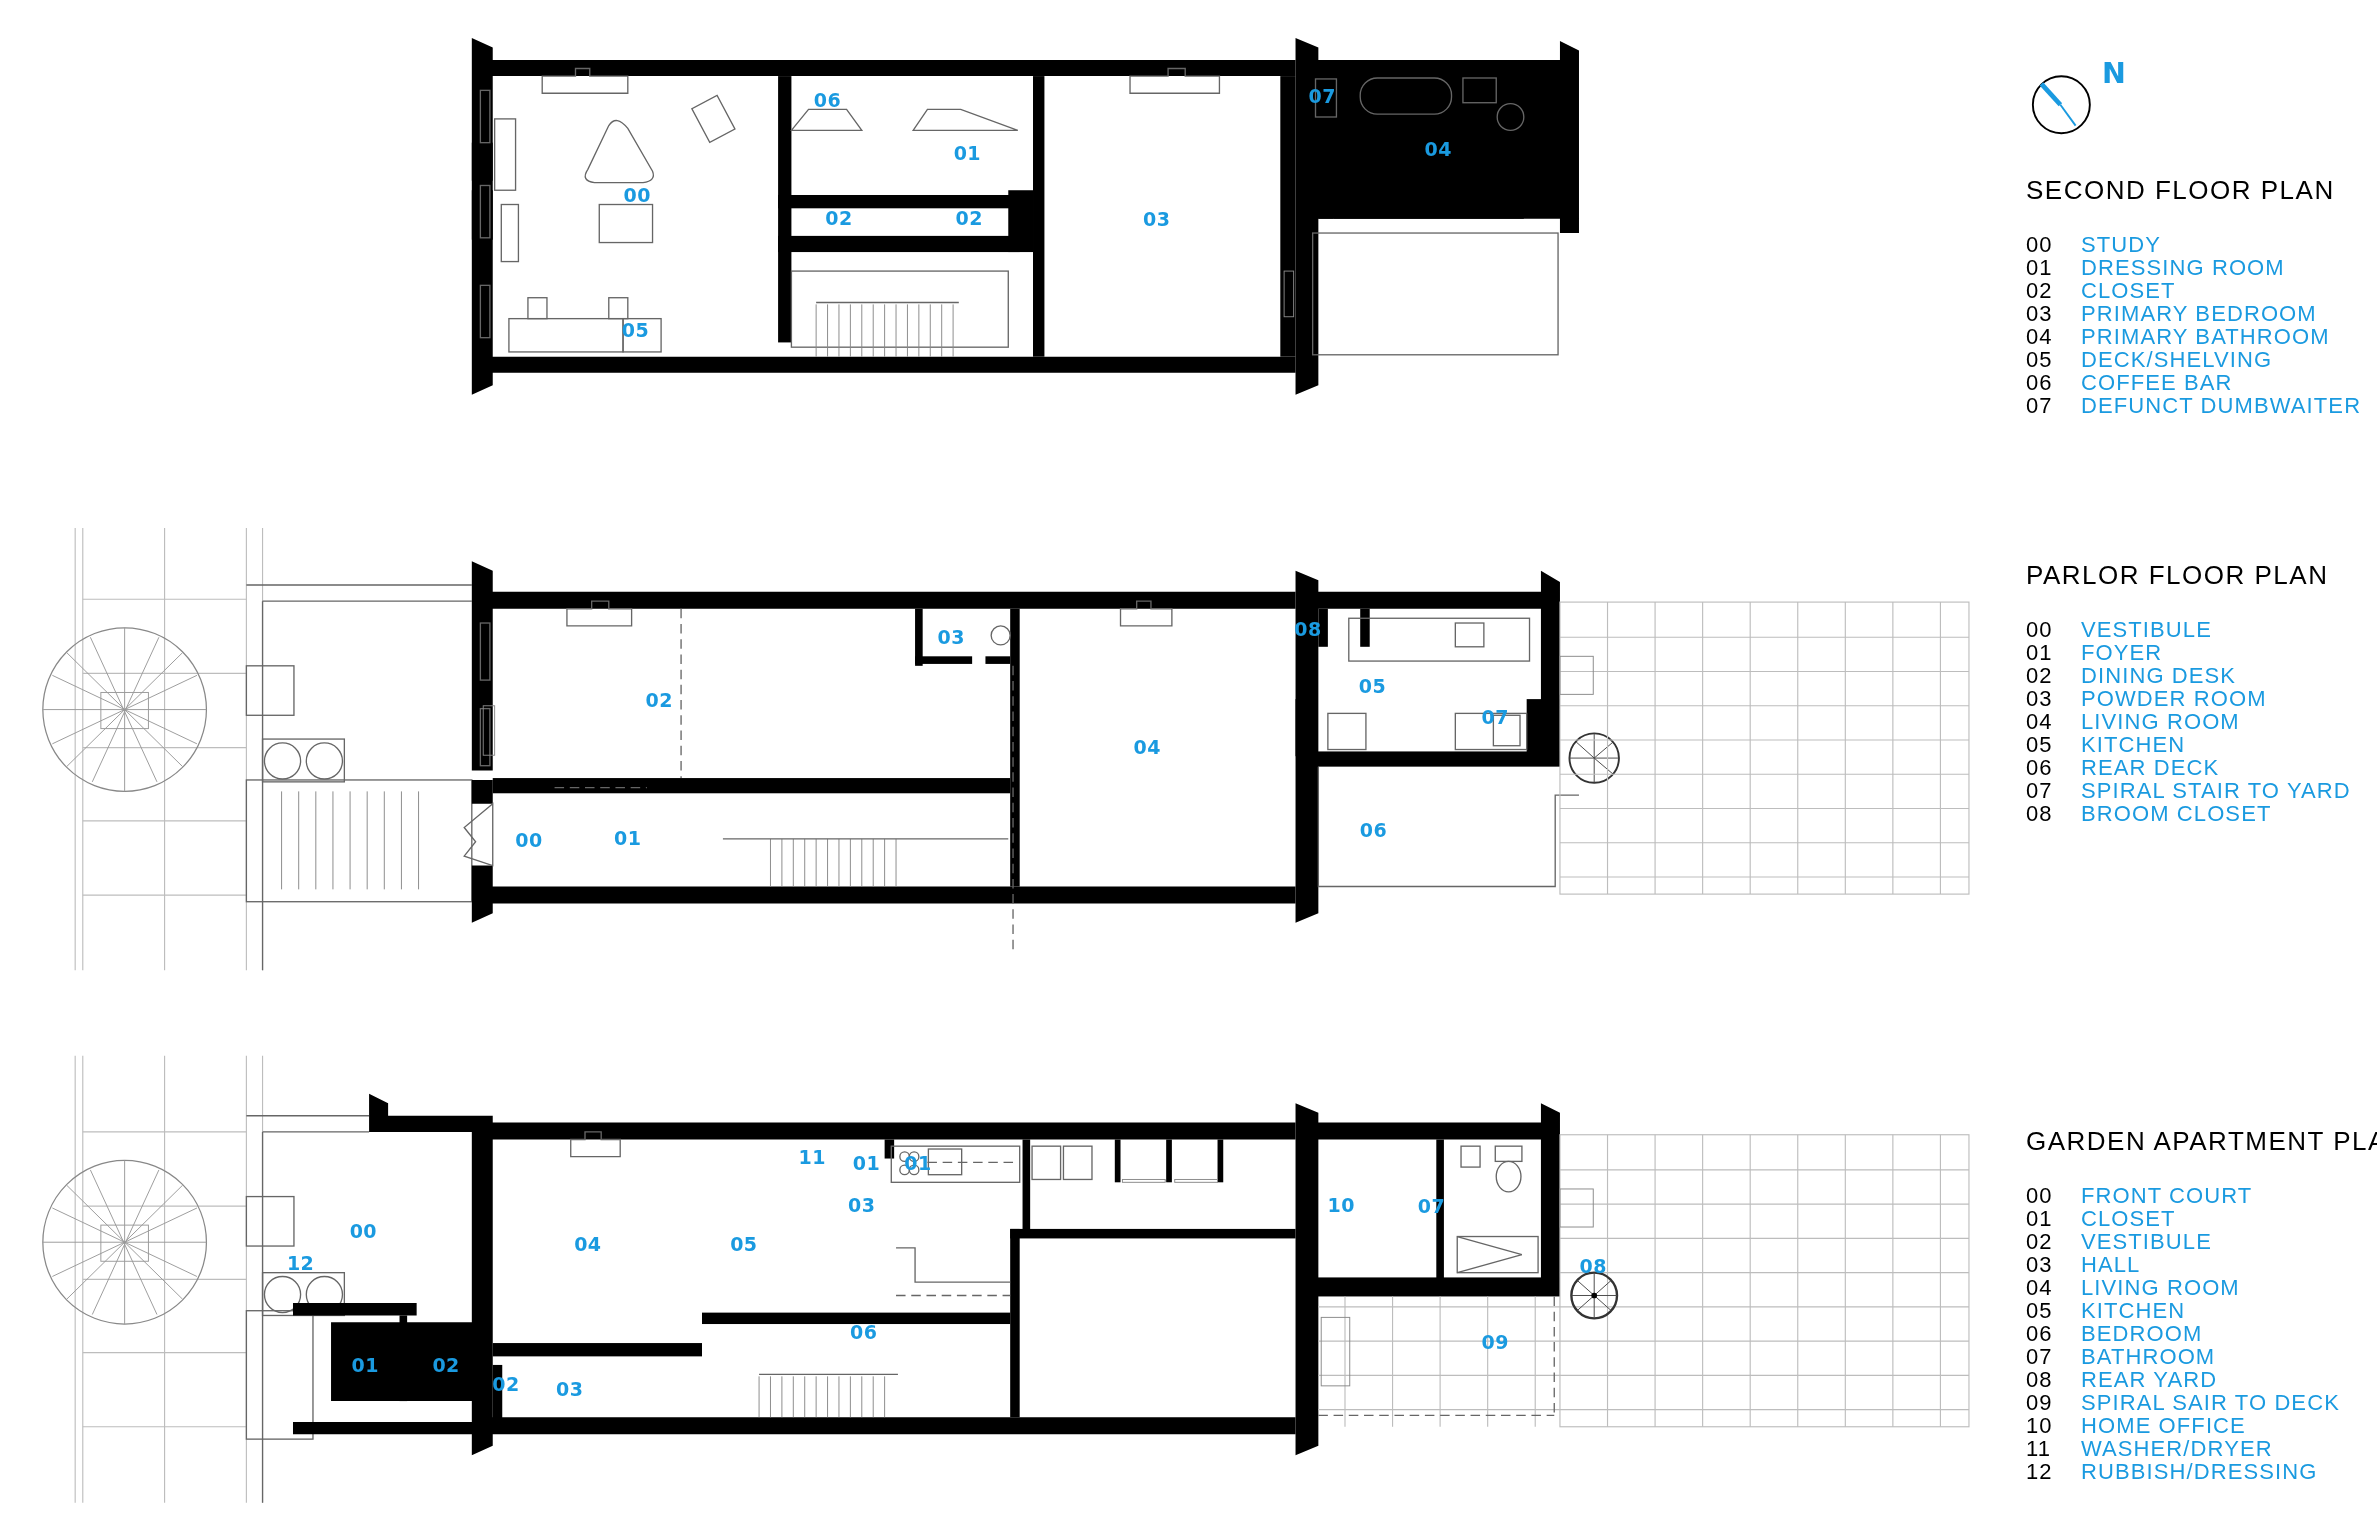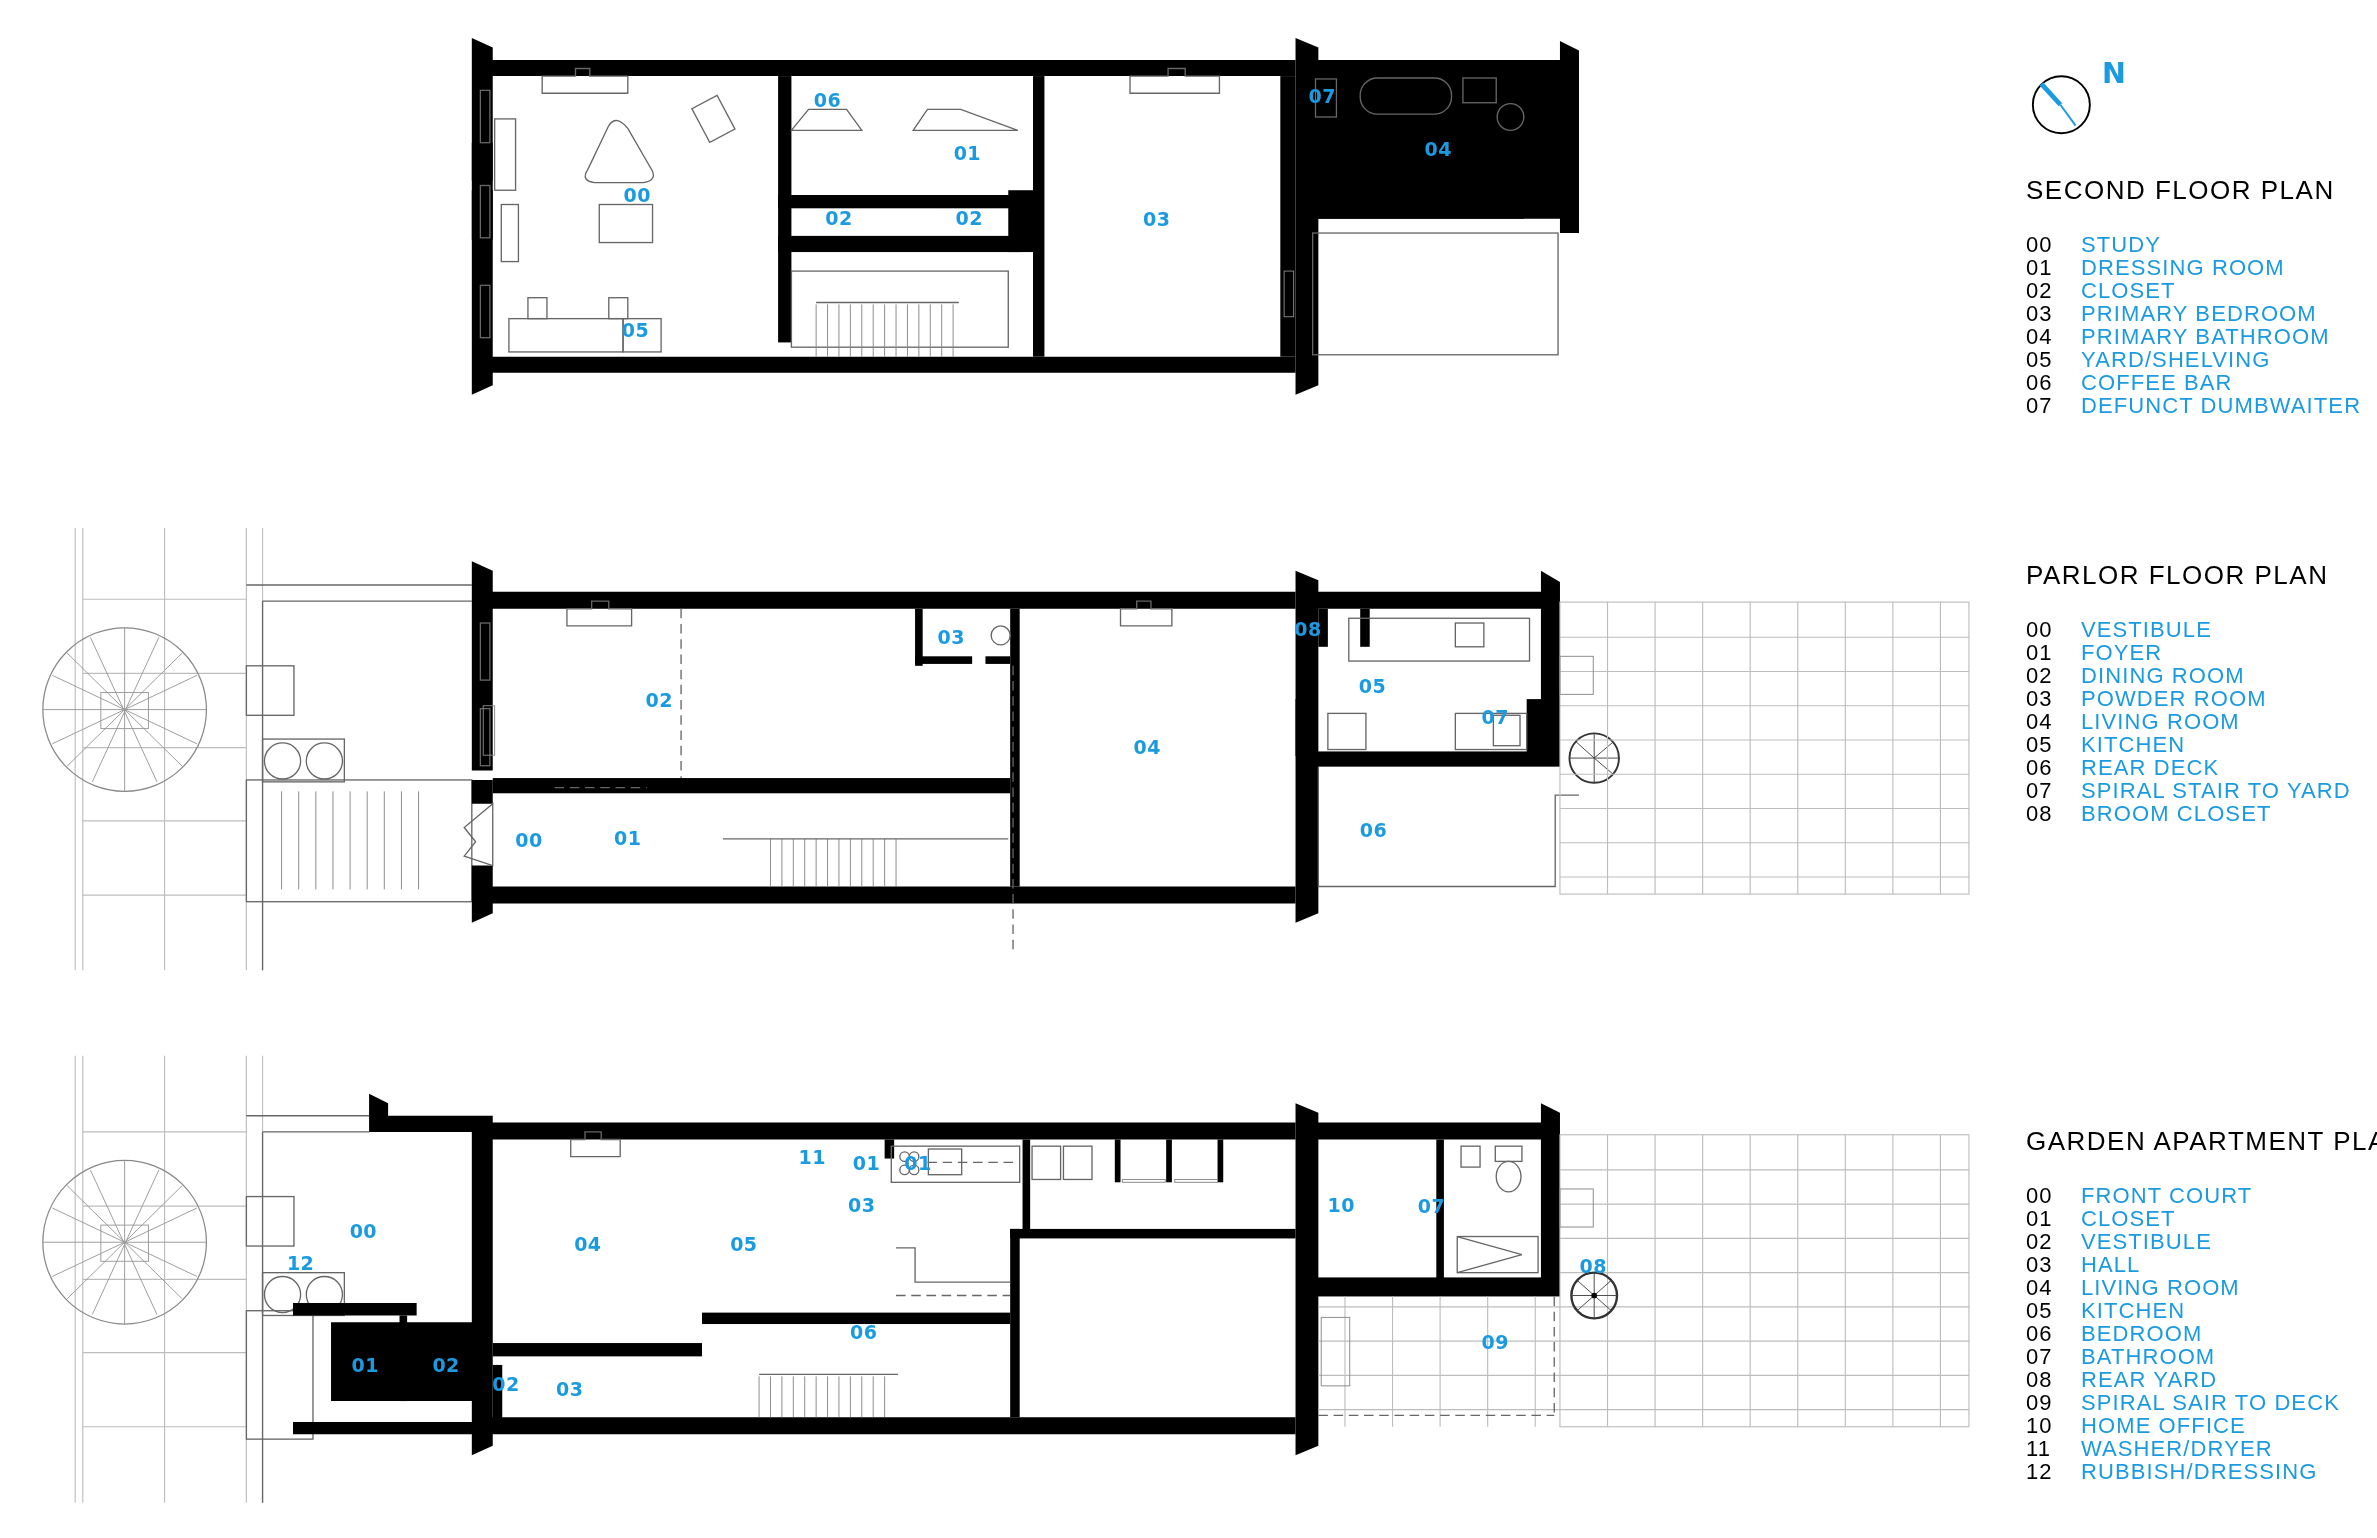--- a/index.html
+++ b/index.html
@@ -434,21 +434,21 @@
       <div class="row">
         <span class="num">03</span>
         <span class="name">PRIMARY BEDROOM</span>
       </div>
       <div class="row">
         <span class="num">04</span>
         <span class="name">PRIMARY BATHROOM</span>
       </div>
       <div class="row">
         <span class="num">05</span>
-        <span class="name">YARD/SHELVING</span>
+        <span class="name">DECK/SHELVING</span>
       </div>
       <div class="row">
         <span class="num">06</span>
         <span class="name">COFFEE BAR</span>
       </div>
       <div class="row">
         <span class="num">07</span>
         <span class="name">DEFUNCT DUMBWAITER</span>
       </div>
     </div>
@@ -459,21 +459,21 @@
       <div class="row">
         <span class="num">00</span>
         <span class="name">VESTIBULE</span>
       </div>
       <div class="row">
         <span class="num">01</span>
         <span class="name">FOYER</span>
       </div>
       <div class="row">
         <span class="num">02</span>
-        <span class="name">DINING ROOM</span>
+        <span class="name">DINING DESK</span>
       </div>
       <div class="row">
         <span class="num">03</span>
         <span class="name">POWDER ROOM</span>
       </div>
       <div class="row">
         <span class="num">04</span>
         <span class="name">LIVING ROOM</span>
       </div>
       <div class="row">

